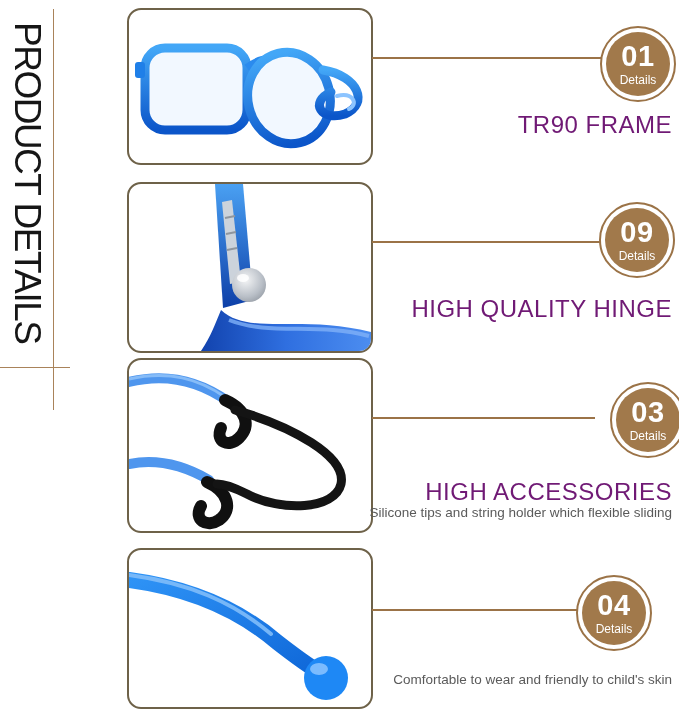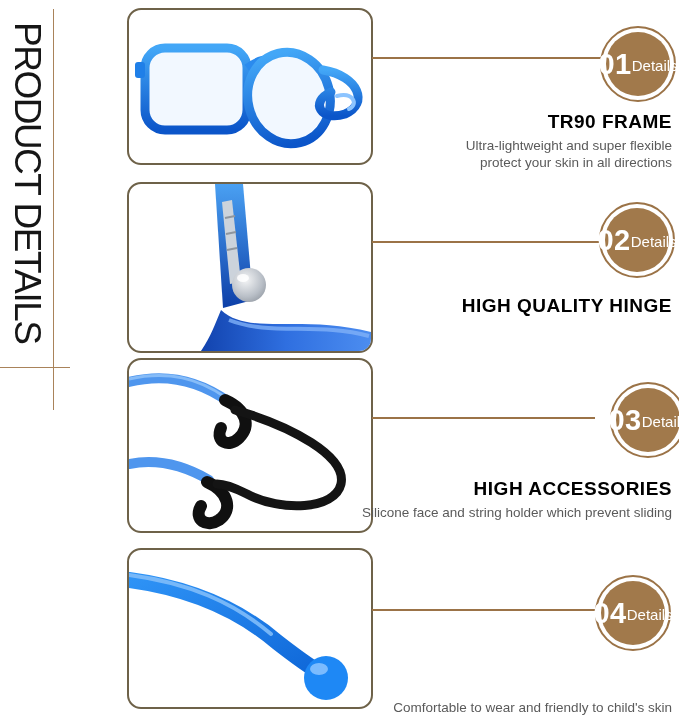--- a/index.html
+++ b/index.html
@@ -72,55 +72,54 @@
     border: 2px solid #9b7347;
     border-radius: 50%;
     background: #ffffff;
     display: flex; align-items: center; justify-content: center;
   }
   .badge-inner {
     width: 64px; height: 64px;
     border-radius: 50%;
     background: #a1794b;
     color: #ffffff;
-    display: flex; flex-direction: row;
+    display: flex; flex-direction: column;
     align-items: center; justify-content: center;
     line-height: 1;
   }
   .badge-number { font-size: 29px; font-weight: bold; letter-spacing: 0.5px; }
-  .badge-label  { font-size: 15px; margin-top: 3px; }
+  .badge-label  { font-size: 12px; margin-top: 3px; }
   #badge-1 { left: 600px; top: 26px; }
   #badge-2 { left: 599px; top: 202px; }
   #badge-3 { left: 610px; top: 382px; }
-  #badge-4 { left: 595px; top: 575px; }
+  #badge-4 { left: 576px; top: 575px; }
 
   
   .section-title {
     position: absolute;
     right: 7px;
     width: 420px;
     text-align: right;
-    font-size: 19px;
+    font-size: 24px;
     letter-spacing: 0.5px;
-    color: #000000;
-    font-weight: bold;
+    color: #701a75;
   }
   .section-desc {
     position: absolute;
     right: 7px;
     width: 420px;
     text-align: right;
     font-size: 13.5px;
     line-height: 16.5px;
     color: #5a5a5a;
   }
   #title-1 { top: 111px; }  #desc-1 { top: 138px; }
   #title-2 { top: 295px; }  #desc-2 { top: 333px; }
   #title-3 { top: 478px; }  #desc-3 { top: 505px; }
-  #title-4 { top: 668px; }  #desc-4 { top: 672px; margin-top: 28px; }
+  #title-4 { top: 668px; }  #desc-4 { top: 672px; }
 </style>
 </head>
 <body>
 
 <div id="canvas">
 
   <div class="vertical-title">PRODUCT DETAILS</div>
   <div class="rail-vline"></div>
   <div class="rail-hline"></div>
 
@@ -141,24 +140,20 @@
     </svg>
   </div>
   <div class="connector" id="connector-1"></div>
   <div class="badge" id="badge-1">
     <div class="badge-inner">
       <div class="badge-number">01</div>
       <div class="badge-label">Details</div>
     </div>
   </div>
   <div class="section-title" id="title-1">TR90 FRAME</div>
-  <div class="section-desc" id="desc-1">
-    <div>Ultra-lightweight and super flexible</div>
-    <div>protect your skin in all directions</div>
-  </div>
 
   <div class="panel" id="panel-2">
     <svg viewBox="0 0 242 167">
       <defs>
         <linearGradient id="blu2" x1="0" y1="0" x2="0" y2="1">
           <stop offset="0" stop-color="#4aa0f2"></stop>
             <stop offset="1" stop-color="#0d3fa8"></stop>
         </linearGradient>
         <radialGradient id="silver" cx="0.4" cy="0.35" r="0.9">
           <stop offset="0" stop-color="#f4f5f6"></stop>
@@ -178,21 +173,21 @@
       <line x1="98" y1="66" x2="108" y2="64" stroke="#8f969e" stroke-width="2"></line>
       <path d="M92 126 C 120 152, 170 130, 242 148 L242 167 L72 167 C 82 152, 86 140, 92 126 Z" fill="url(#blu2b)"></path>
       <path d="M100 136 C 140 152, 190 138, 240 152" stroke="#7fb0f7" stroke-width="4" fill="none" opacity="0.8"></path>
       <circle cx="120" cy="101" r="17" fill="url(#silver)"></circle>
       <ellipse cx="114" cy="94" rx="6" ry="4" fill="#ffffff" opacity="0.85"></ellipse>
     </svg>
   </div>
   <div class="connector" id="connector-2"></div>
   <div class="badge" id="badge-2">
     <div class="badge-inner">
-      <div class="badge-number">02</div>
+      <div class="badge-number">09</div>
       <div class="badge-label">Details</div>
     </div>
   </div>
   <div class="section-title" id="title-2">HIGH QUALITY HINGE</div>
 
   <div class="panel" id="panel-3">
     <svg viewBox="0 0 242 171">
       <path d="M0 22 C 40 12, 72 22, 100 42" stroke="#4f96ee" stroke-width="10" fill="none" stroke-linecap="round"></path>
       <path d="M0 19 C 40 10, 70 19, 96 37" stroke="#8cc0f8" stroke-width="3" fill="none" opacity="0.9"></path>
       <path d="M96 40 C 118 50, 122 66, 110 78 C 100 88, 86 82, 92 68" stroke="#101010" stroke-width="12" fill="none" stroke-linecap="round"></path>
@@ -203,21 +198,21 @@
   </div>
   <div class="connector" id="connector-3"></div>
   <div class="badge" id="badge-3">
     <div class="badge-inner">
       <div class="badge-number">03</div>
       <div class="badge-label">Details</div>
     </div>
   </div>
   <div class="section-title" id="title-3">HIGH ACCESSORIES</div>
   <div class="section-desc" id="desc-3">
-    <div>Silicone face and string holder which prevent sliding</div>
+    <div>Silicone tips and string holder which flexible sliding</div>
   </div>
 
   <div class="panel" id="panel-4">
     <svg viewBox="0 0 242 157">
       <defs>
         <linearGradient id="blu4" x1="0" y1="0" x2="1" y2="1">
           <stop offset="0" stop-color="#2e93f6"></stop>
             <stop offset="1" stop-color="#0f67d8"></stop>
         </linearGradient>
       </defs>

